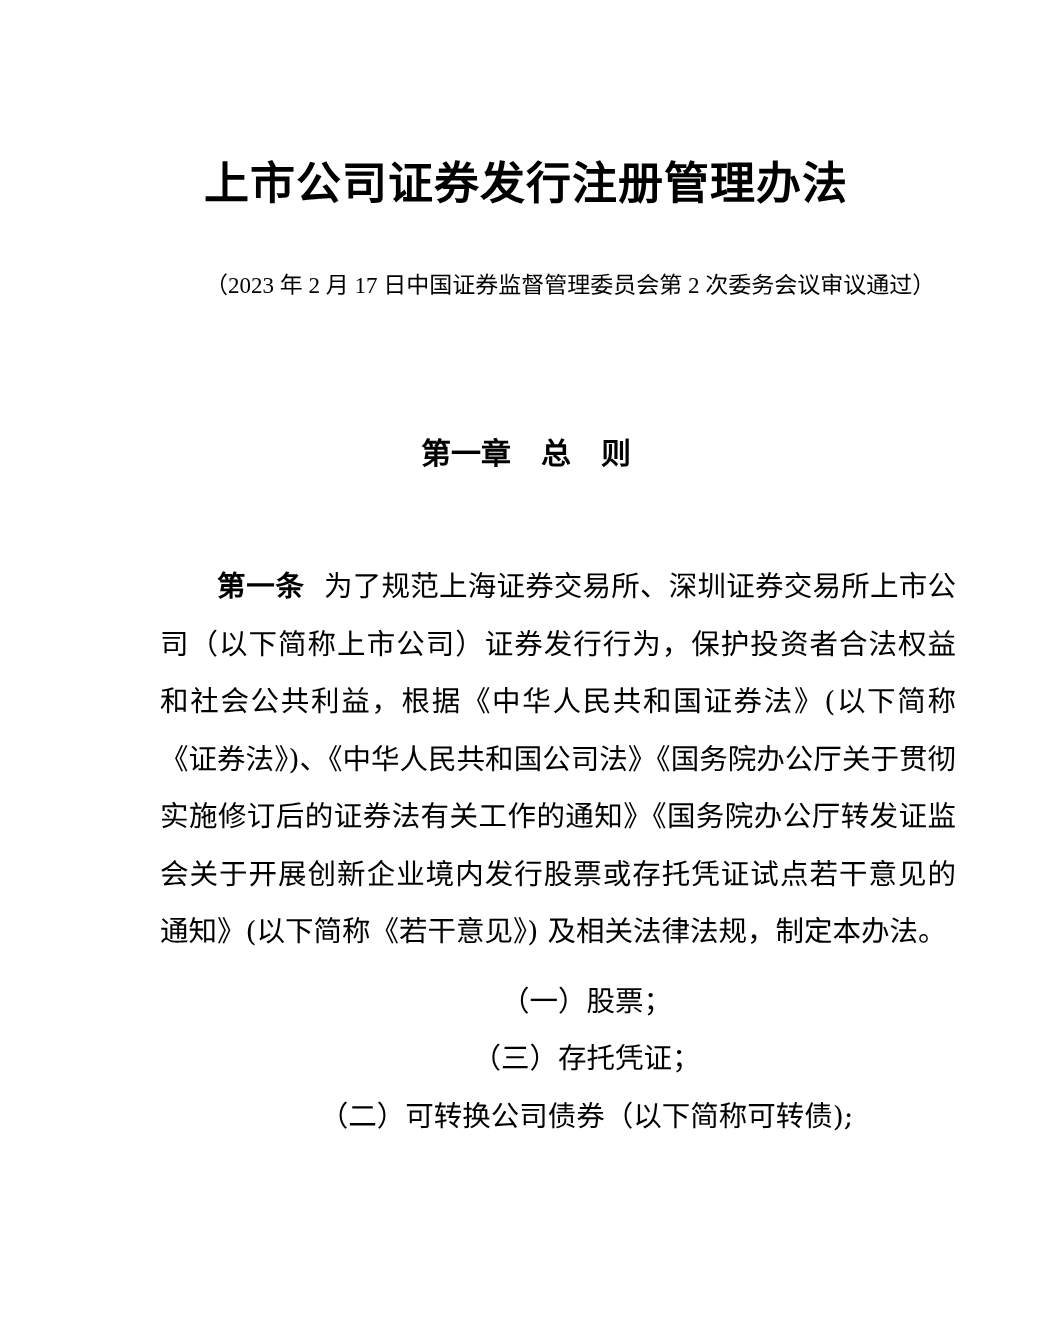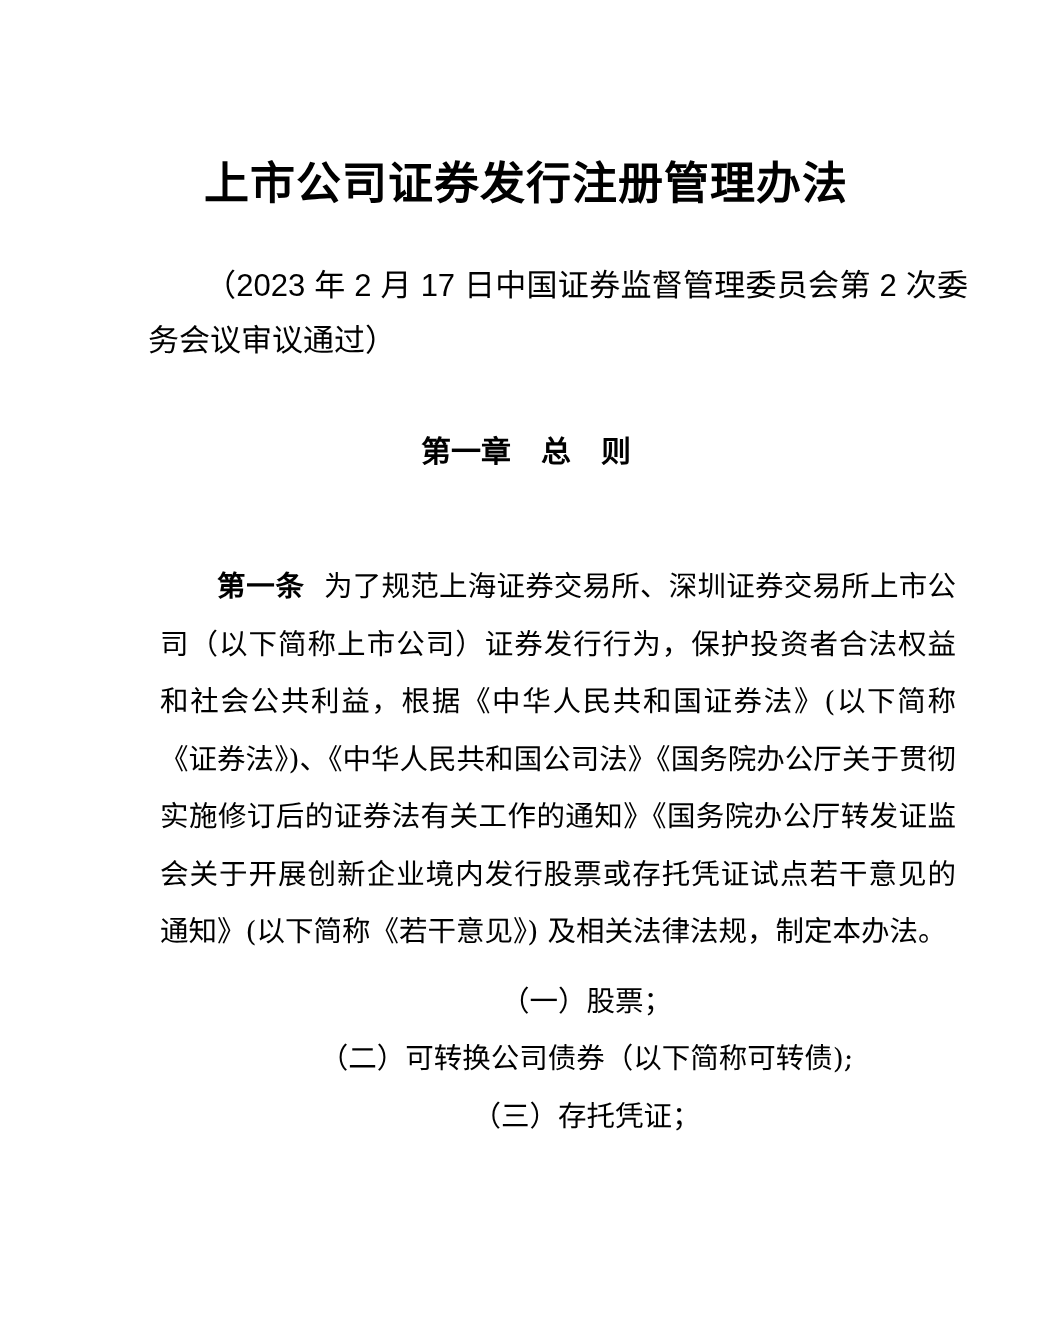--- a/index.html
+++ b/index.html
@@ -39,36 +39,36 @@
     letter-spacing: 1px;
     white-space: nowrap;
   }
 
   
   .doc-subtitle {
     position: absolute;
     top: 258px;
     left: 148px;
     width: 820px;
-    font-family: Liberation Sans, sans-serif;
-    font-size: 31px;
+    font-family: Liberation Serif, serif;
+    font-size: 23px;
     line-height: 55px;
     text-align: justify;
     text-indent: 57px;
     text-justify: inter-character;
   }
 
   
   .chapter-heading {
     position: absolute;
     top: 432px;
     left: 0;
     width: 1052px;
     text-align: center;
-    font-family: Liberation Mono, monospace;
+    font-family: Liberation Sans, sans-serif;
     font-weight: 700;
     font-size: 30px;
     line-height: 44px;
     white-space: pre;
   }
 
   
   .body-block {
     position: absolute;
     top: 546px;
@@ -127,21 +127,21 @@
 
   <div class="body-block">
 
     <p class="para">
       <span class="art-no">第一条</span><span class="gap"></span><span>为了规范上海证券交易所、深圳证券交易所上市公司（以下简称上市公司）证券发行行为，保护投资者合法权益和社会公共利益，根据《中华人民共和国证券法》(以下简称《证券法》)、《中华人民共和国公司法》《国务院办公厅关于贯彻实施修订后的证券法有关工作的通知》《国务院办公厅转发证监会关于开展创新企业境内发行股票或存托凭证试点若干意见的通知》(以下简称《若干意见》) 及相关法律法规，制定本办法。</span>
     </p>
 
 
     <p class="item">（一）股票；</p>
 
+    <p class="item">（三）存托凭证；</p>
+
     <p class="item">（二）可转换公司债券（以下简称可转债);</p>
-
-    <p class="item">（三）存托凭证；</p>
 
 
 
   </div>
 
 </div>
 
 </body></html>

